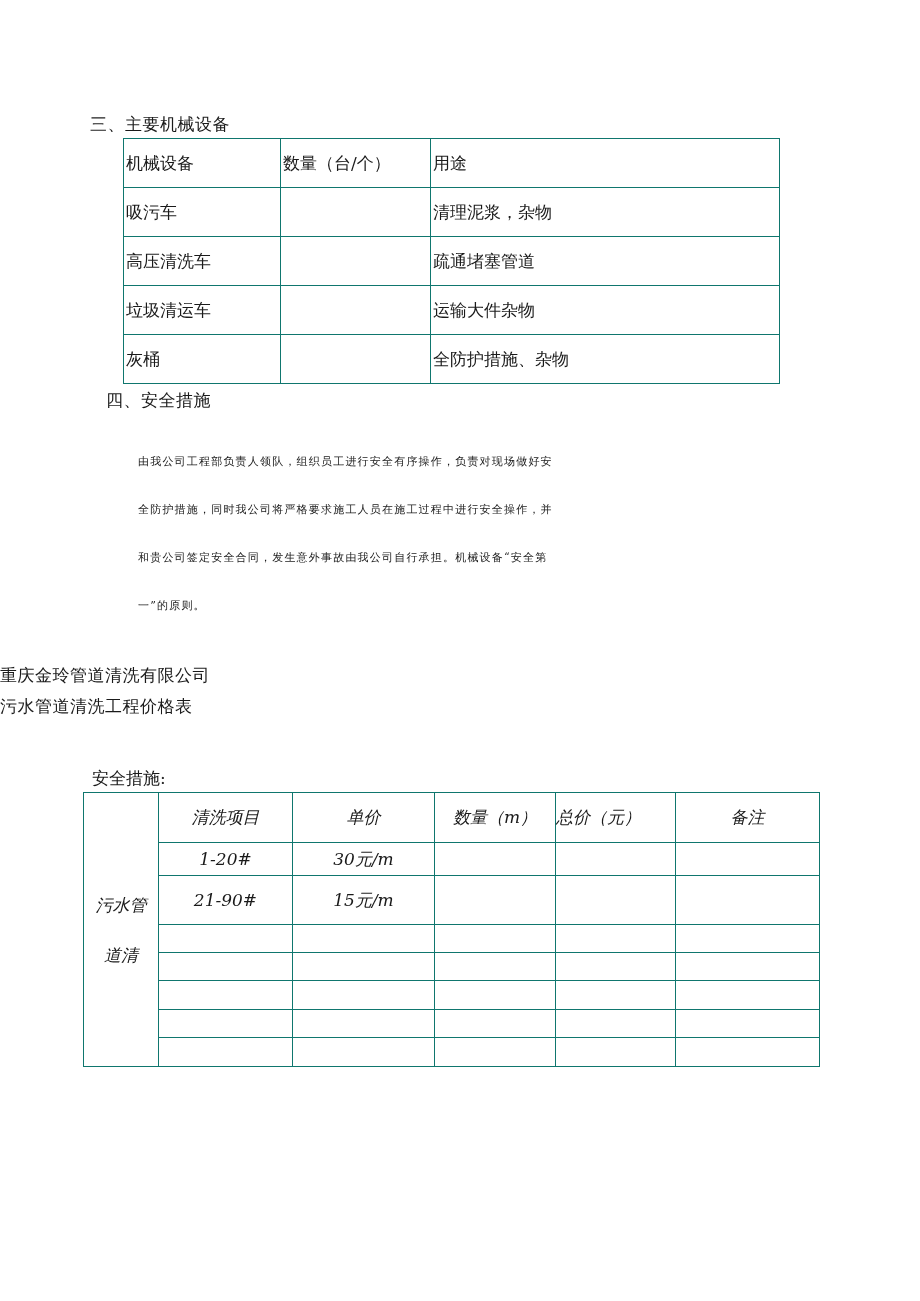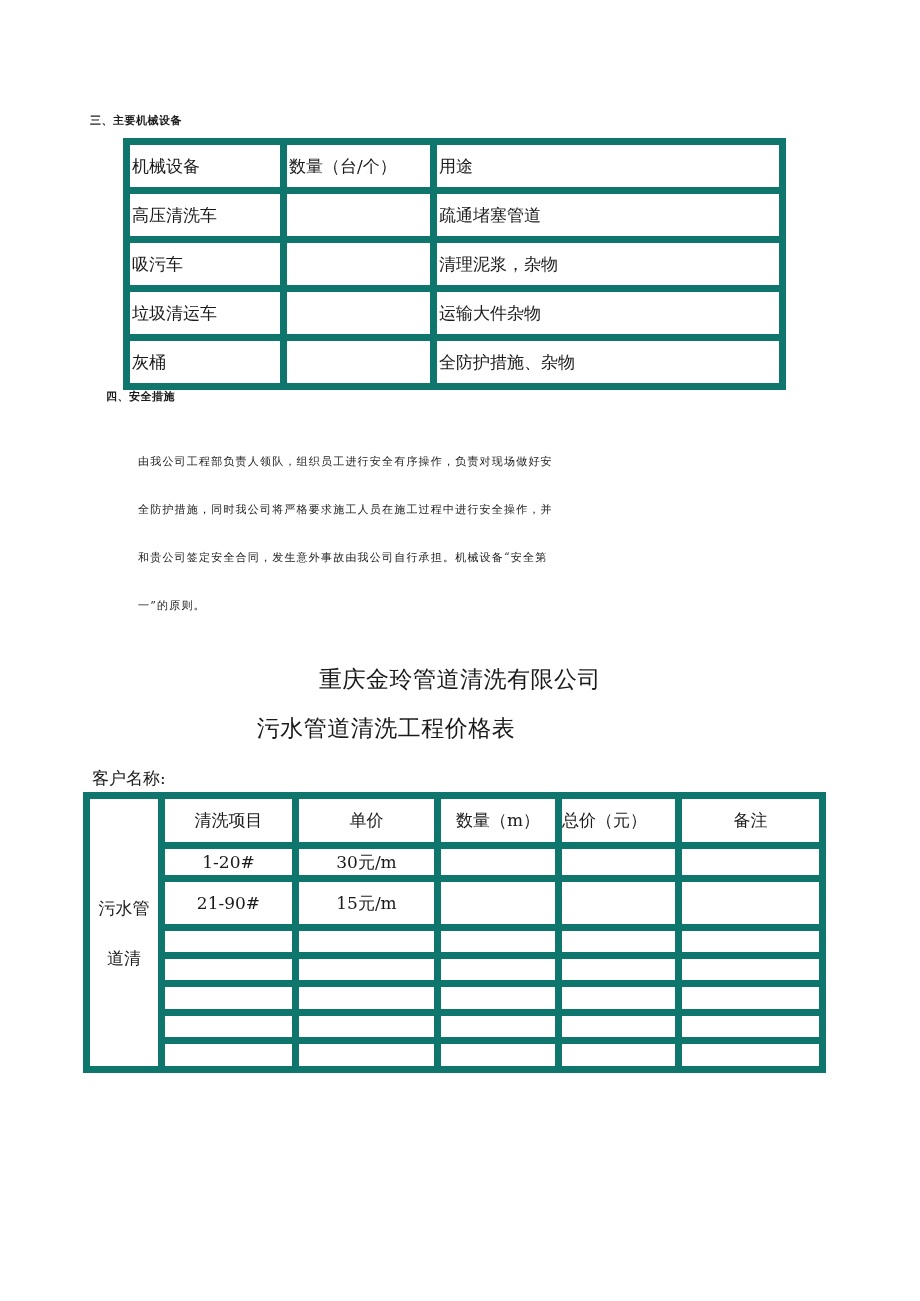--- a/index.html
+++ b/index.html
@@ -1,53 +1,53 @@
 <!DOCTYPE html>
 <html><head>
 <meta charset="utf-8">
 <style>
   html, body { margin: 0; padding: 0; background: #ffffff; }
   body { width: 920px; height: 1301px; position: relative; overflow: hidden;
          font-family: "DejaVu Serif", "Liberation Serif", serif; color: #1a1a1a; }
   .abs { position: absolute; }
-  .heading { font-family: "DejaVu Sans", "Liberation Sans", sans-serif; font-weight: bold;
-             font-size: 11px; letter-spacing: 0.5px; }
+  .heading { font-family: "DejaVu Sans", "Liberation Sans", sans-serif; font-weight: normal;
+             font-size: 17px; letter-spacing: 0.5px; }
   .body-text { font-size: 11px; line-height: 48px; letter-spacing: 1.2px; }
   table { border-collapse: collapse; position: absolute; table-layout: fixed; }
-  td { border: 7px solid #0f766e; padding: 0; font-size: 17px; vertical-align: middle; }
+  td { border: 1px solid #0f766e; padding: 0; font-size: 17px; vertical-align: middle; }
   .t1 td { padding-left: 2px; text-align: left; }
-  .t2 td { text-align: center; }
-  .center-line { text-align: center; font-size: 23px; letter-spacing: 0.5px; }
+  .t2 td { text-align: center; font-style: italic; }
+  .center-line { font-size: 17px; letter-spacing: 0.5px; }
 </style>
 </head>
 <body>
 
 <div class="abs heading" style="left:90px; top:113px;">三、主要机械设备</div>
 
 <table class="t1" style="left:123px; top:138px; width:656px;">
   <colgroup>
       <col style="width:157px">
       <col style="width:150px">
       <col style="width:349px">
     </colgroup>
   <tbody>
       <tr style="height:49px">
     <td>机械设备</td>
     <td>数量（台/个）</td>
     <td>用途</td>
   </tr>
   <tr style="height:49px">
+    <td>吸污车</td>
+    <td></td>
+    <td>清理泥浆，杂物</td>
+  </tr>
+  <tr style="height:49px">
     <td>高压清洗车</td>
     <td></td>
     <td>疏通堵塞管道</td>
-  </tr>
-  <tr style="height:49px">
-    <td>吸污车</td>
-    <td></td>
-    <td>清理泥浆，杂物</td>
   </tr>
   <tr style="height:49px">
     <td>垃圾清运车</td>
     <td></td>
     <td>运输大件杂物</td>
   </tr>
   <tr style="height:49px">
     <td>灰桶</td>
     <td></td>
     <td>全防护措施、杂物</td>
@@ -58,23 +58,23 @@
 <div class="abs heading" style="left:106px; top:389px;">四、安全措施</div>
 
 <div class="abs body-text" style="left:138px; top:438px; width:720px;">
   <div>由我公司工程部负责人领队，组织员工进行安全有序操作，负责对现场做好安</div>
   <div>全防护措施，同时我公司将严格要求施工人员在施工过程中进行安全操作，并</div>
   <div>和贵公司签定安全合同，发生意外事故由我公司自行承担。机械设备“安全第</div>
   <div>一”的原则。</div>
 </div>
 
 <div class="abs center-line" style="left:0; width:920px; top:664px;">重庆金玲管道清洗有限公司</div>
-<div class="abs center-line" style="left:0; width:772px; top:713px;">污水管道清洗工程价格表</div>
+<div class="abs center-line" style="left:0; width:772px; top:695px;">污水管道清洗工程价格表</div>
 
-<div class="abs" style="left:92px; top:767px; font-size:17px;">客户名称:</div>
+<div class="abs" style="left:92px; top:767px; font-size:17px;">安全措施:</div>
 
 <table class="t2" style="left:83px; top:792px; width:736px;">
   <colgroup>
     <col style="width:75px">
       <col style="width:134px">
       <col style="width:142px">
     <col style="width:121px">
       <col style="width:120px">
       <col style="width:144px">
   </colgroup>

